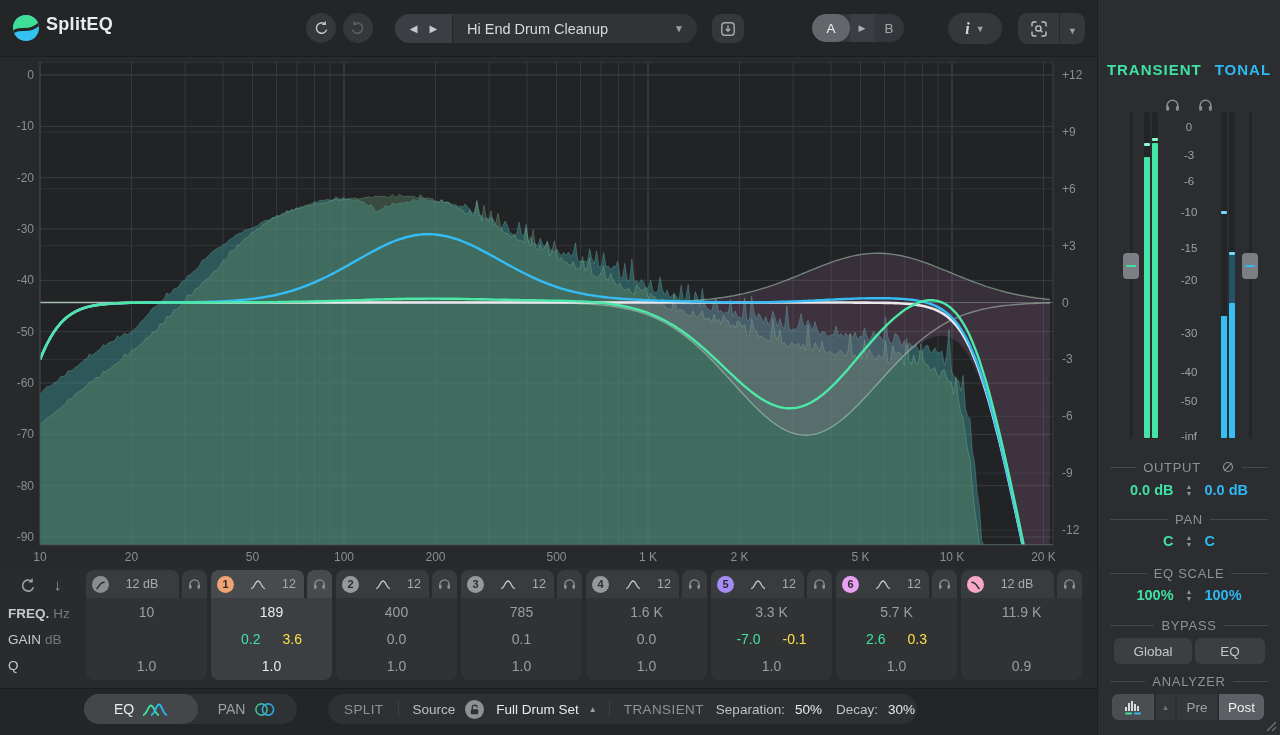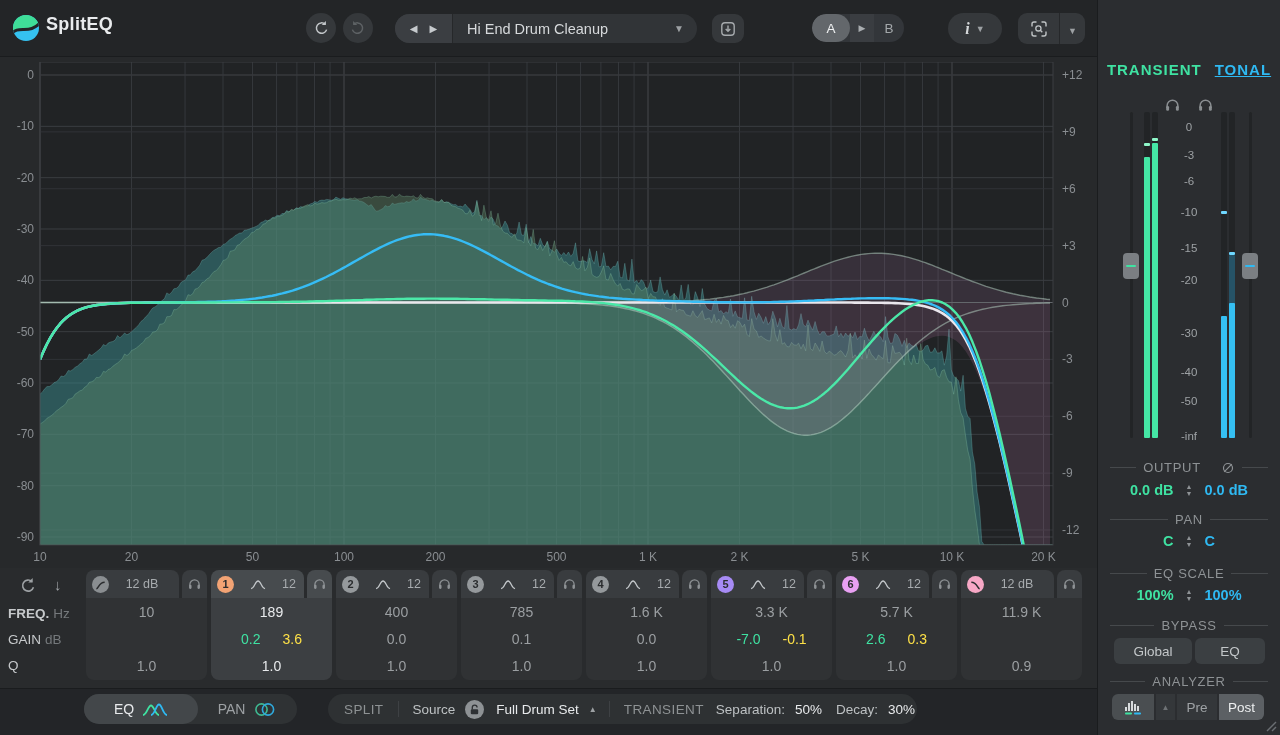--- a/index.html
+++ b/index.html
@@ -52,21 +52,21 @@
 
   
   #right-panel { position:absolute; left:1097px; top:0; width:183px; height:735px;
     background:#2B2D30; border-left:1px solid #1A1C1E; }
   #brand { position:absolute; left:0; top:13px; width:100%; text-align:center;
     font-size:21px; font-weight:bold; color:#C9CCCE; letter-spacing:0.4px; }
   #brand sup { font-size:8px; }
   #tt-tabs { position:absolute; left:0; top:61px; width:100%; display:flex;
     justify-content:center; gap:13px; font-size:15px; font-weight:bold; letter-spacing:1px; }
   #tab-transient { color:#3FE2A2; }
-  #tab-tonal { color:#2FB9F2;text-decoration:underline; }
+  #tab-tonal { color:#2FB9F2; }
   .m-track { position:absolute; width:6px; top:112px; height:326px; background:#222426;
     border-radius:2px; }
   .m-fill { position:absolute; width:6px; border-radius:1px; }
   .m-tick { position:absolute; width:6px; height:3px; border-radius:1px; }
   .fader-slot { position:absolute; width:3px; top:112px; height:326px; background:#222426;
     border-radius:2px; }
   .fader-handle { position:absolute; width:16px; height:26px; background:#7B7F83;
     border-radius:4px; top:253px; display:flex; align-items:center; justify-content:center; }
   .fader-line { width:10px; height:2px; border-radius:1px; }
   .mscale { position:absolute; left:70px; width:42px; text-align:center; font-size:11.5px;
@@ -627,21 +627,21 @@
   <div class="mscale" style="top:174px">-6</div>
   <div class="mscale" style="top:205px">-10</div>
   <div class="mscale" style="top:241px">-15</div>
   <div class="mscale" style="top:273px">-20</div>
   <div class="mscale" style="top:326px">-30</div>
   <div class="mscale" style="top:365px">-40</div>
   <div class="mscale" style="top:394px">-50</div>
   <div class="mscale" style="top:429px">-inf</div>
 
   <div class="sep" style="top:459px">
-    <span style="display:flex; align-items:flex-end; gap:20px">
+    <span style="display:flex; align-items:flex-start; gap:20px">
       <span>OUTPUT</span>
       <svg width="14" height="14">
           <use href="#i-phase"></use>
         </svg>
     </span>
   </div>
   <div class="valrow" style="top:482px">
     <span class="v-t">0.0 dB</span>
     <span class="stepper">
         <span>▲</span>

